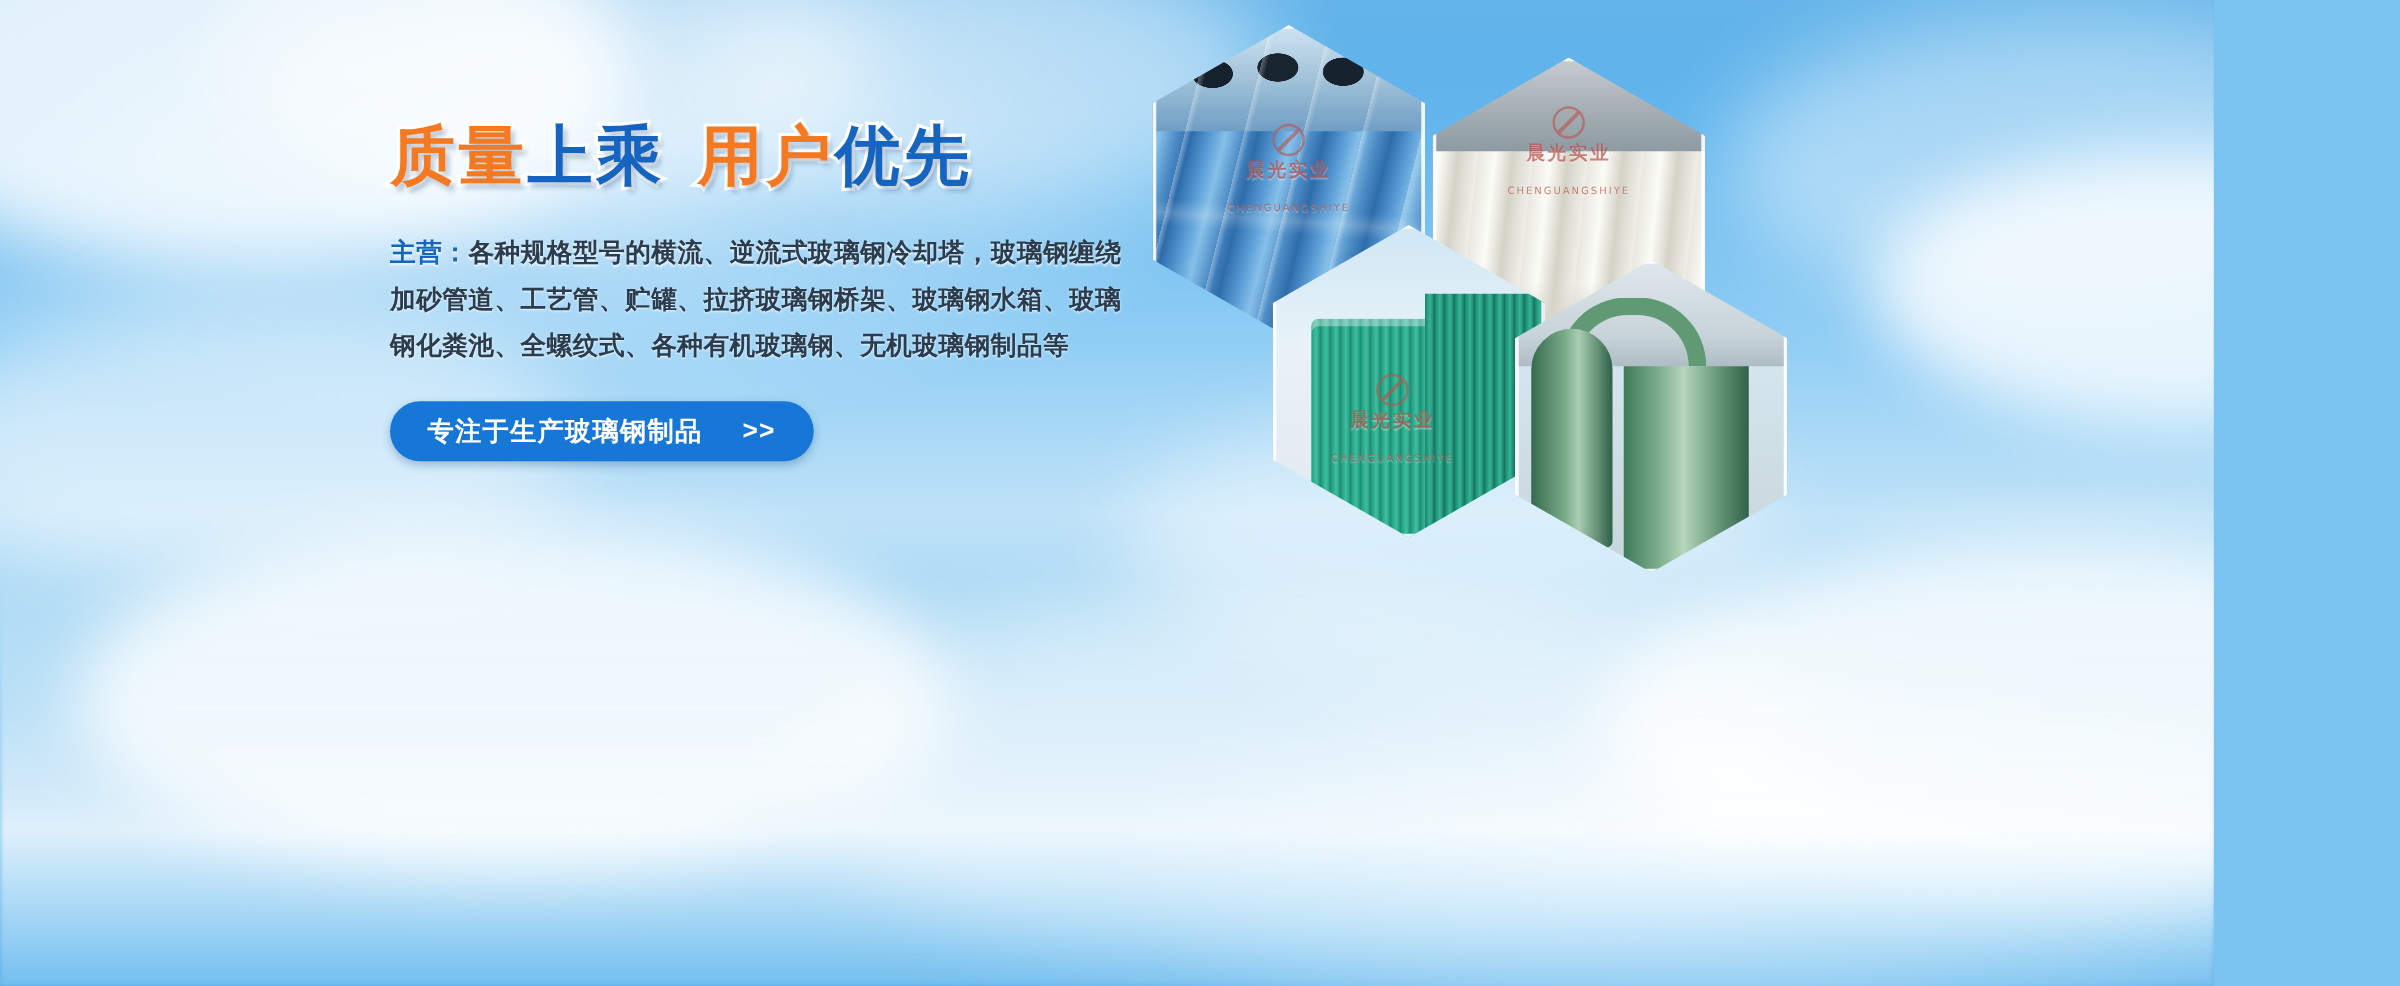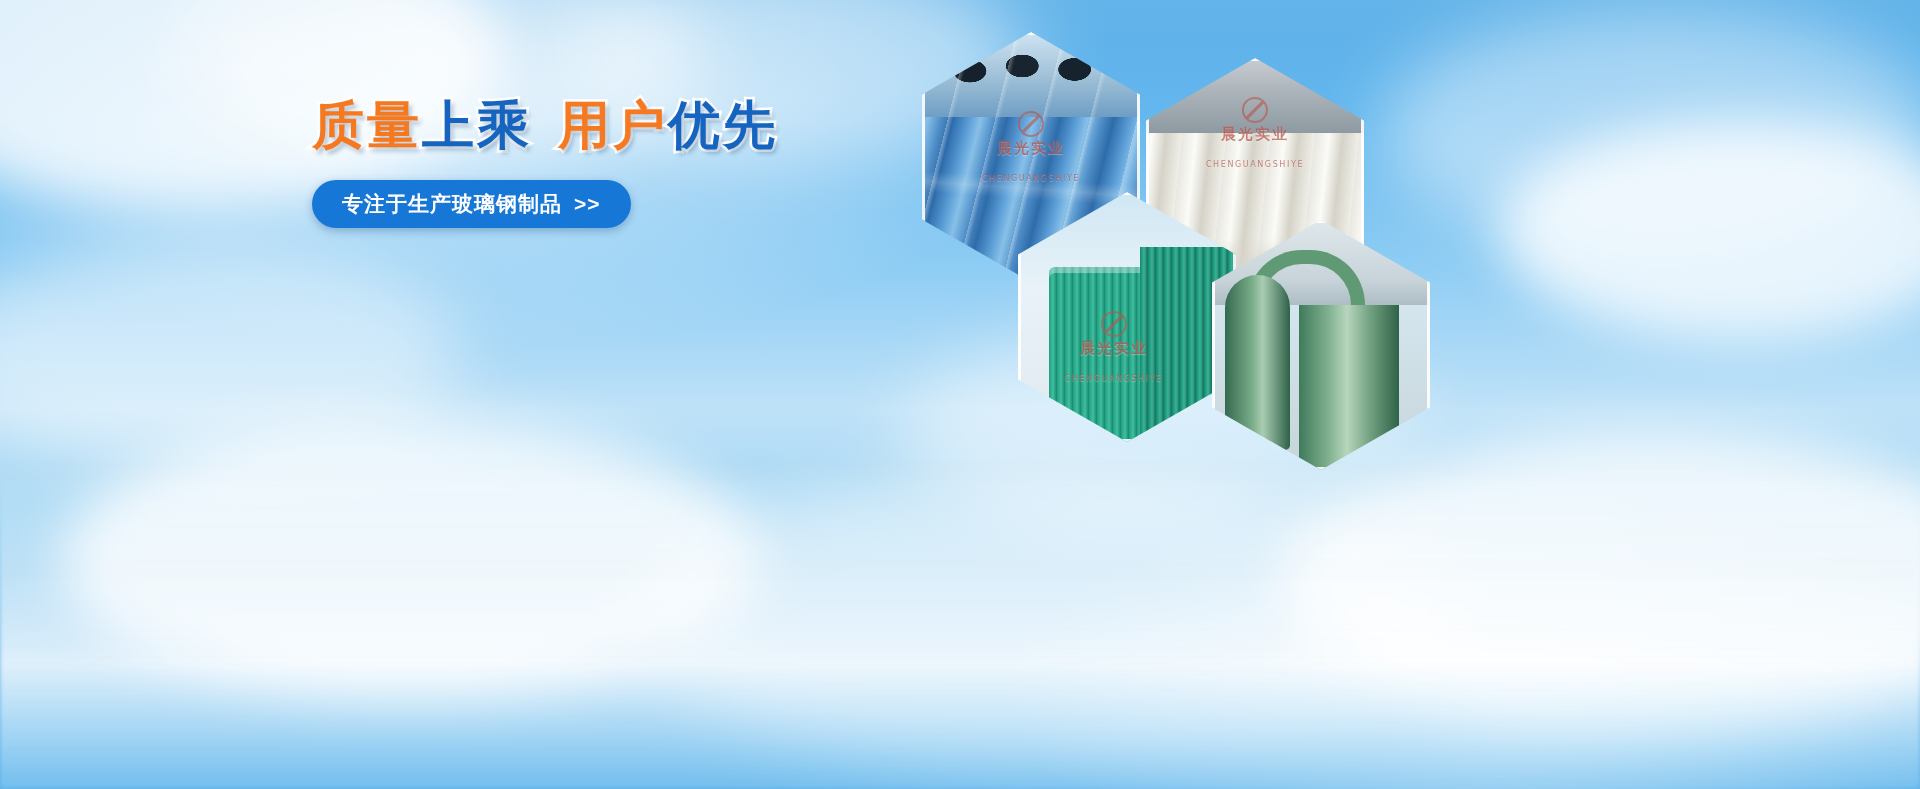--- a/index.html
+++ b/index.html
@@ -5,21 +5,21 @@
   * { margin:0; padding:0; box-sizing:border-box; }
   html,body { width:1920px; height:789px; overflow:hidden; }
   body {
     font-family:"Liberation Sans","DejaVu Sans",sans-serif;
     background:#7cc4f0;
   }
 
   
   #banner {
     position:relative;
-    width:1920px; height:789px;
+    width:1771px; height:789px;
     overflow:hidden;
     background:
       radial-gradient(ellipse 900px 420px at 24% 6%, rgba(255,255,255,.85) 0%, rgba(255,255,255,.30) 45%, rgba(255,255,255,0) 72%),
       radial-gradient(ellipse 700px 300px at 78% 88%, rgba(255,255,255,.70) 0%, rgba(255,255,255,0) 70%),
       linear-gradient(180deg,#4aa8e8 0%, #63b7ee 14%, #8fcdf4 34%, #bfe2f8 52%, #9ed4f3 66%, #6fbbec 82%, #57aee9 100%);
   }
 
   
   .cloud { position:absolute; border-radius:50%; background:rgba(255,255,255,.78); filter:blur(26px); pointer-events:none; }
   .cloud.faint { background:rgba(255,255,255,.45); filter:blur(34px); }
@@ -63,26 +63,26 @@
 
   #cta {
     margin-top:26px;
     display:inline-flex; align-items:center; justify-content:center;
     height:48px; padding:0 30px;
     background:#1777d6;
     border-radius:26px;
     color:#ffffff; font-size:21px; font-weight:bold; letter-spacing:1px;
     font-family:"DejaVu Sans","Liberation Sans",sans-serif;
     box-shadow:0 3px 8px rgba(10,60,120,.30);
-    cursor:pointer; white-space:nowrap;
+    cursor:pointer; white-space:nowrap;gap:20px;
   }
   #cta .arrows { margin-left:12px; font-family:"Liberation Sans",sans-serif; font-weight:bold; }
 
   
-  #collage { position:absolute; left:920px; top:24px; width:520px; height:400px; }
+  #collage { position:absolute; left:920px; top:12px; width:520px; height:400px; }
   .hex {
     position:absolute;
     clip-path:polygon(50% 0%, 100% 25%, 100% 75%, 50% 100%, 0% 75%, 0% 25%);
     overflow:hidden;
     filter:drop-shadow(0 4px 10px rgba(20,70,120,.25));
   }
   .hex .art { position:absolute; inset:0; }
   .hex .border { position:absolute; inset:0; box-shadow:inset 0 0 0 3px rgba(255,255,255,.9); pointer-events:none;
     clip-path:polygon(50% 0%, 100% 25%, 100% 75%, 50% 100%, 0% 75%, 0% 25%); }
 
@@ -210,20 +210,23 @@
   <div class="cloud faint" style="left:900px;  top:330px;  width:520px; height:200px;"></div>
 
   <div class="haze"></div>
 
   <div id="copy">
 
     <div id="headline">
       <span class="seg-orange">质量</span><span class="seg-blue">上乘</span><span class="gap"></span><span class="seg-orange">用户</span><span class="seg-blue">优先</span>
     </div>
 
+    <div id="desc">
+      <span class="lead">主营：</span><span>各种规格型号的横流、逆流式玻璃钢冷却塔，玻璃钢缠绕加砂管道、工艺管、贮罐、拉挤玻璃钢桥架、玻璃钢水箱、玻璃钢化粪池、全螺纹式、各种有机玻璃钢、无机玻璃钢制品等</span>
+    </div>
 
     <div id="cta">
       <span>专注于生产玻璃钢制品</span>
       <span class="arrows">&gt;&gt;</span>
     </div>
 
   </div>
 
   <div id="collage">
 

